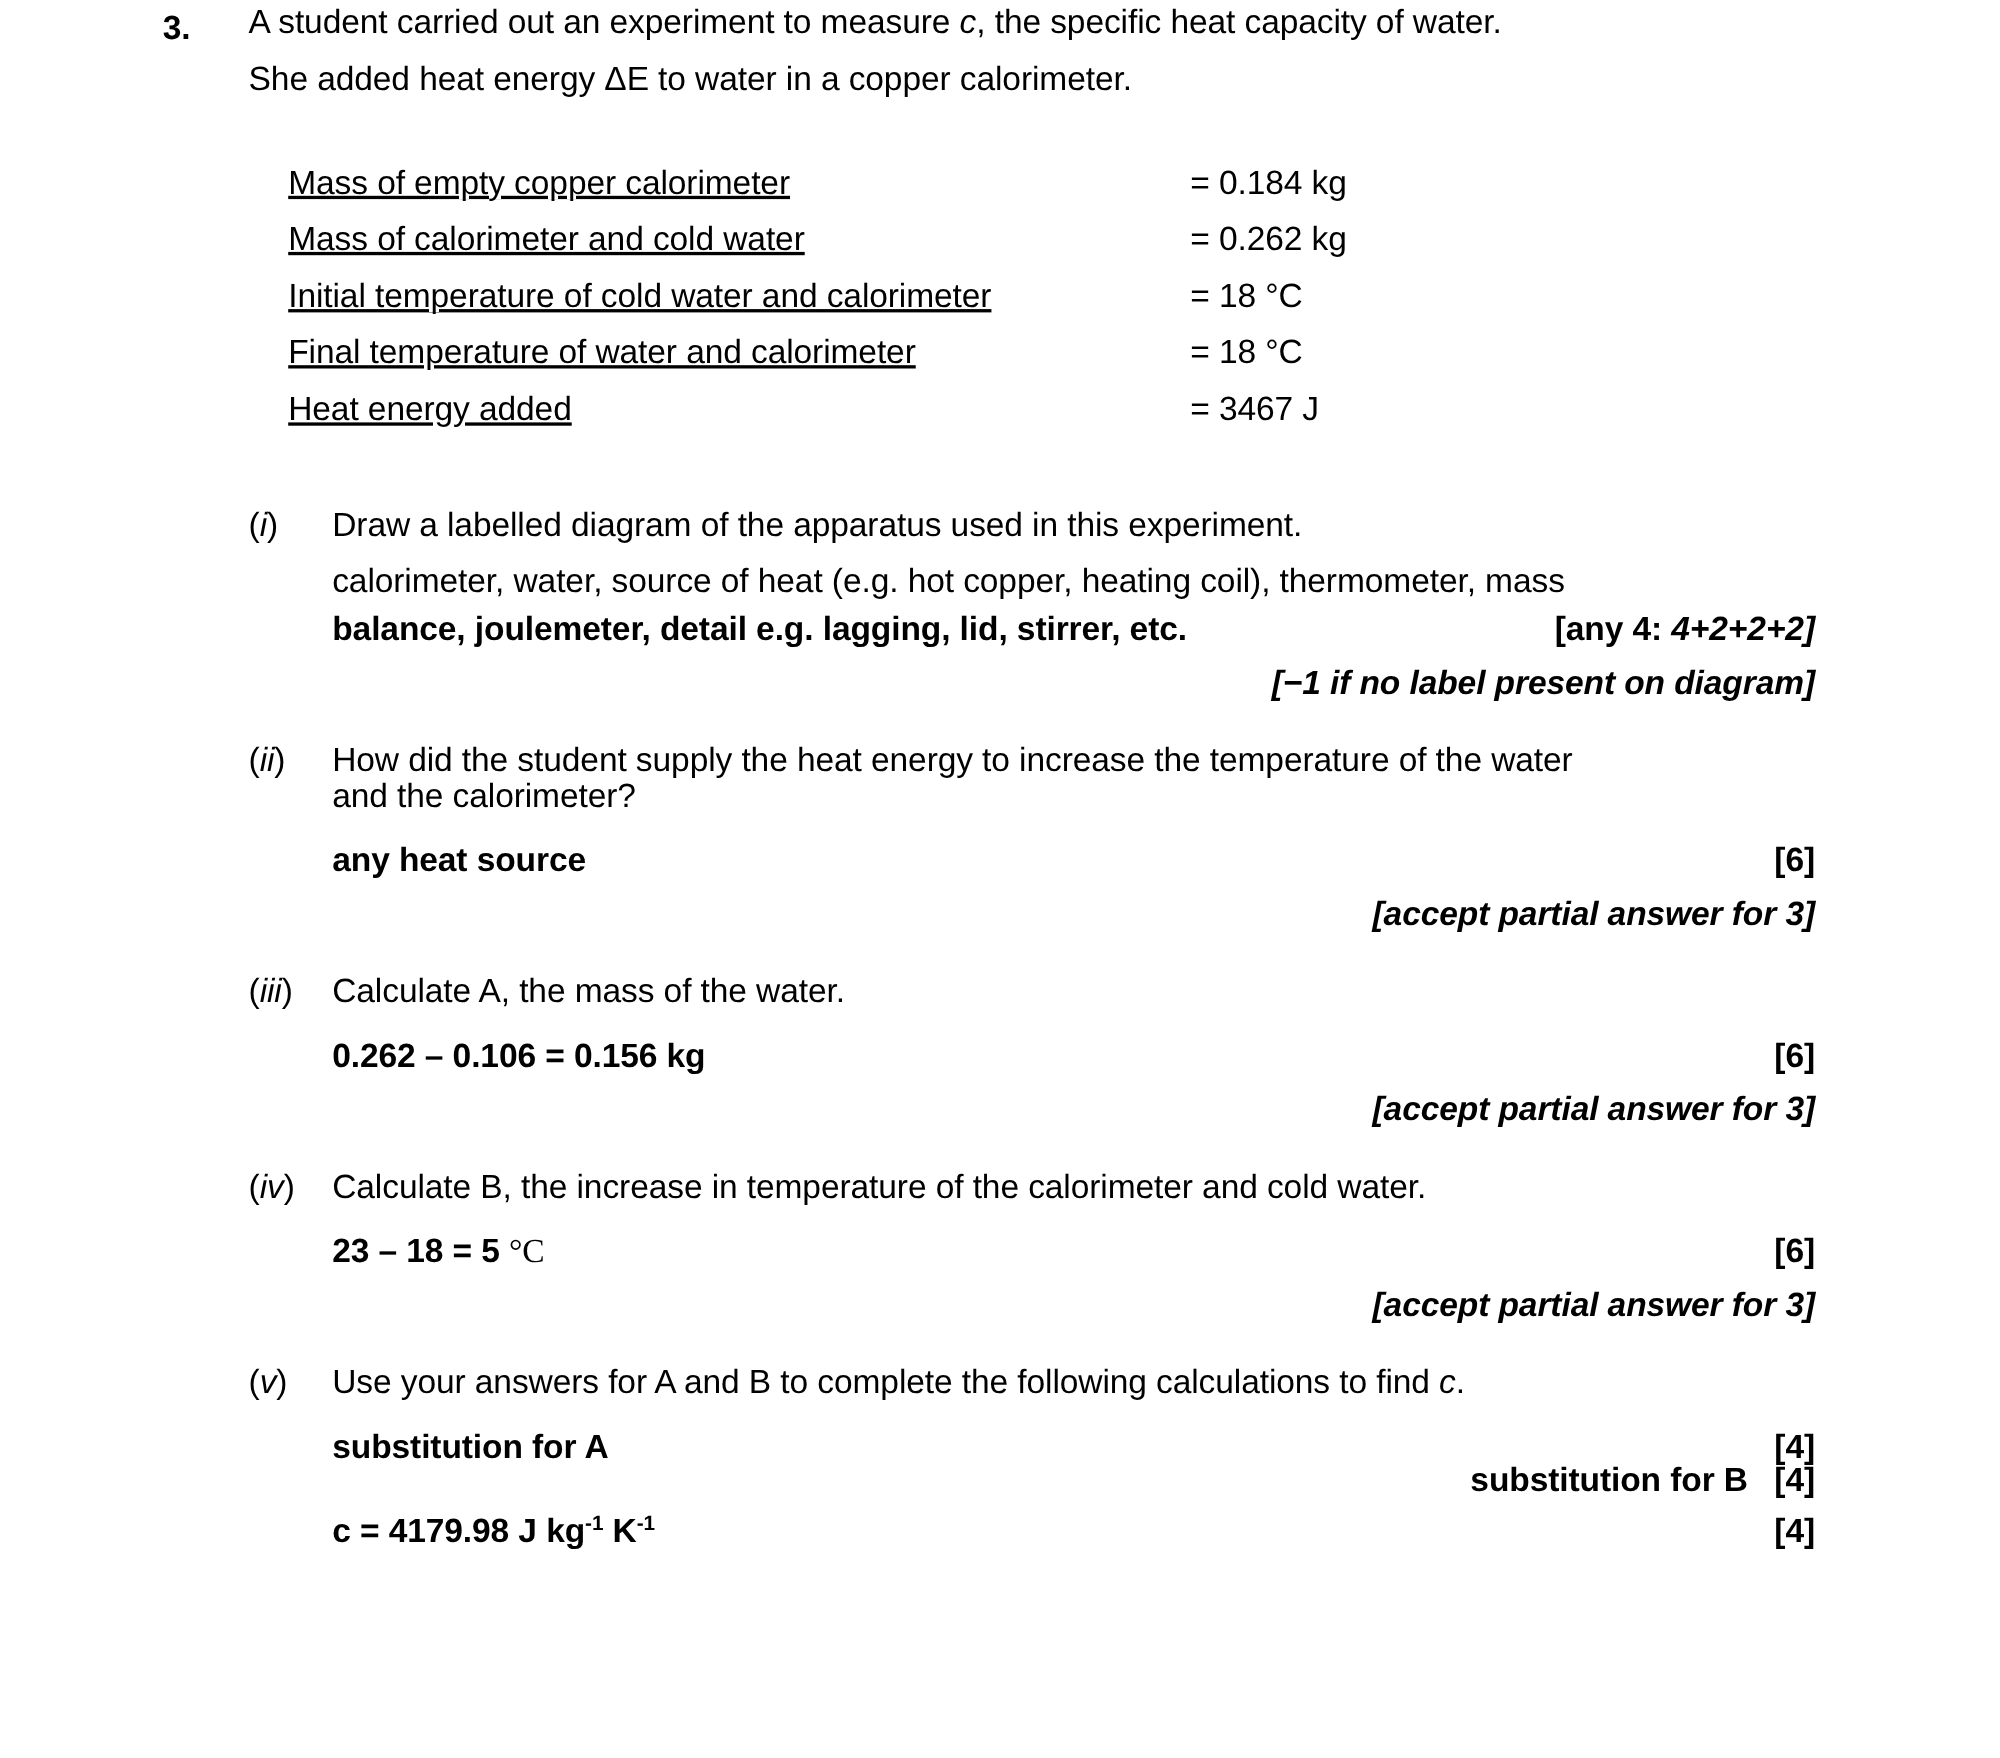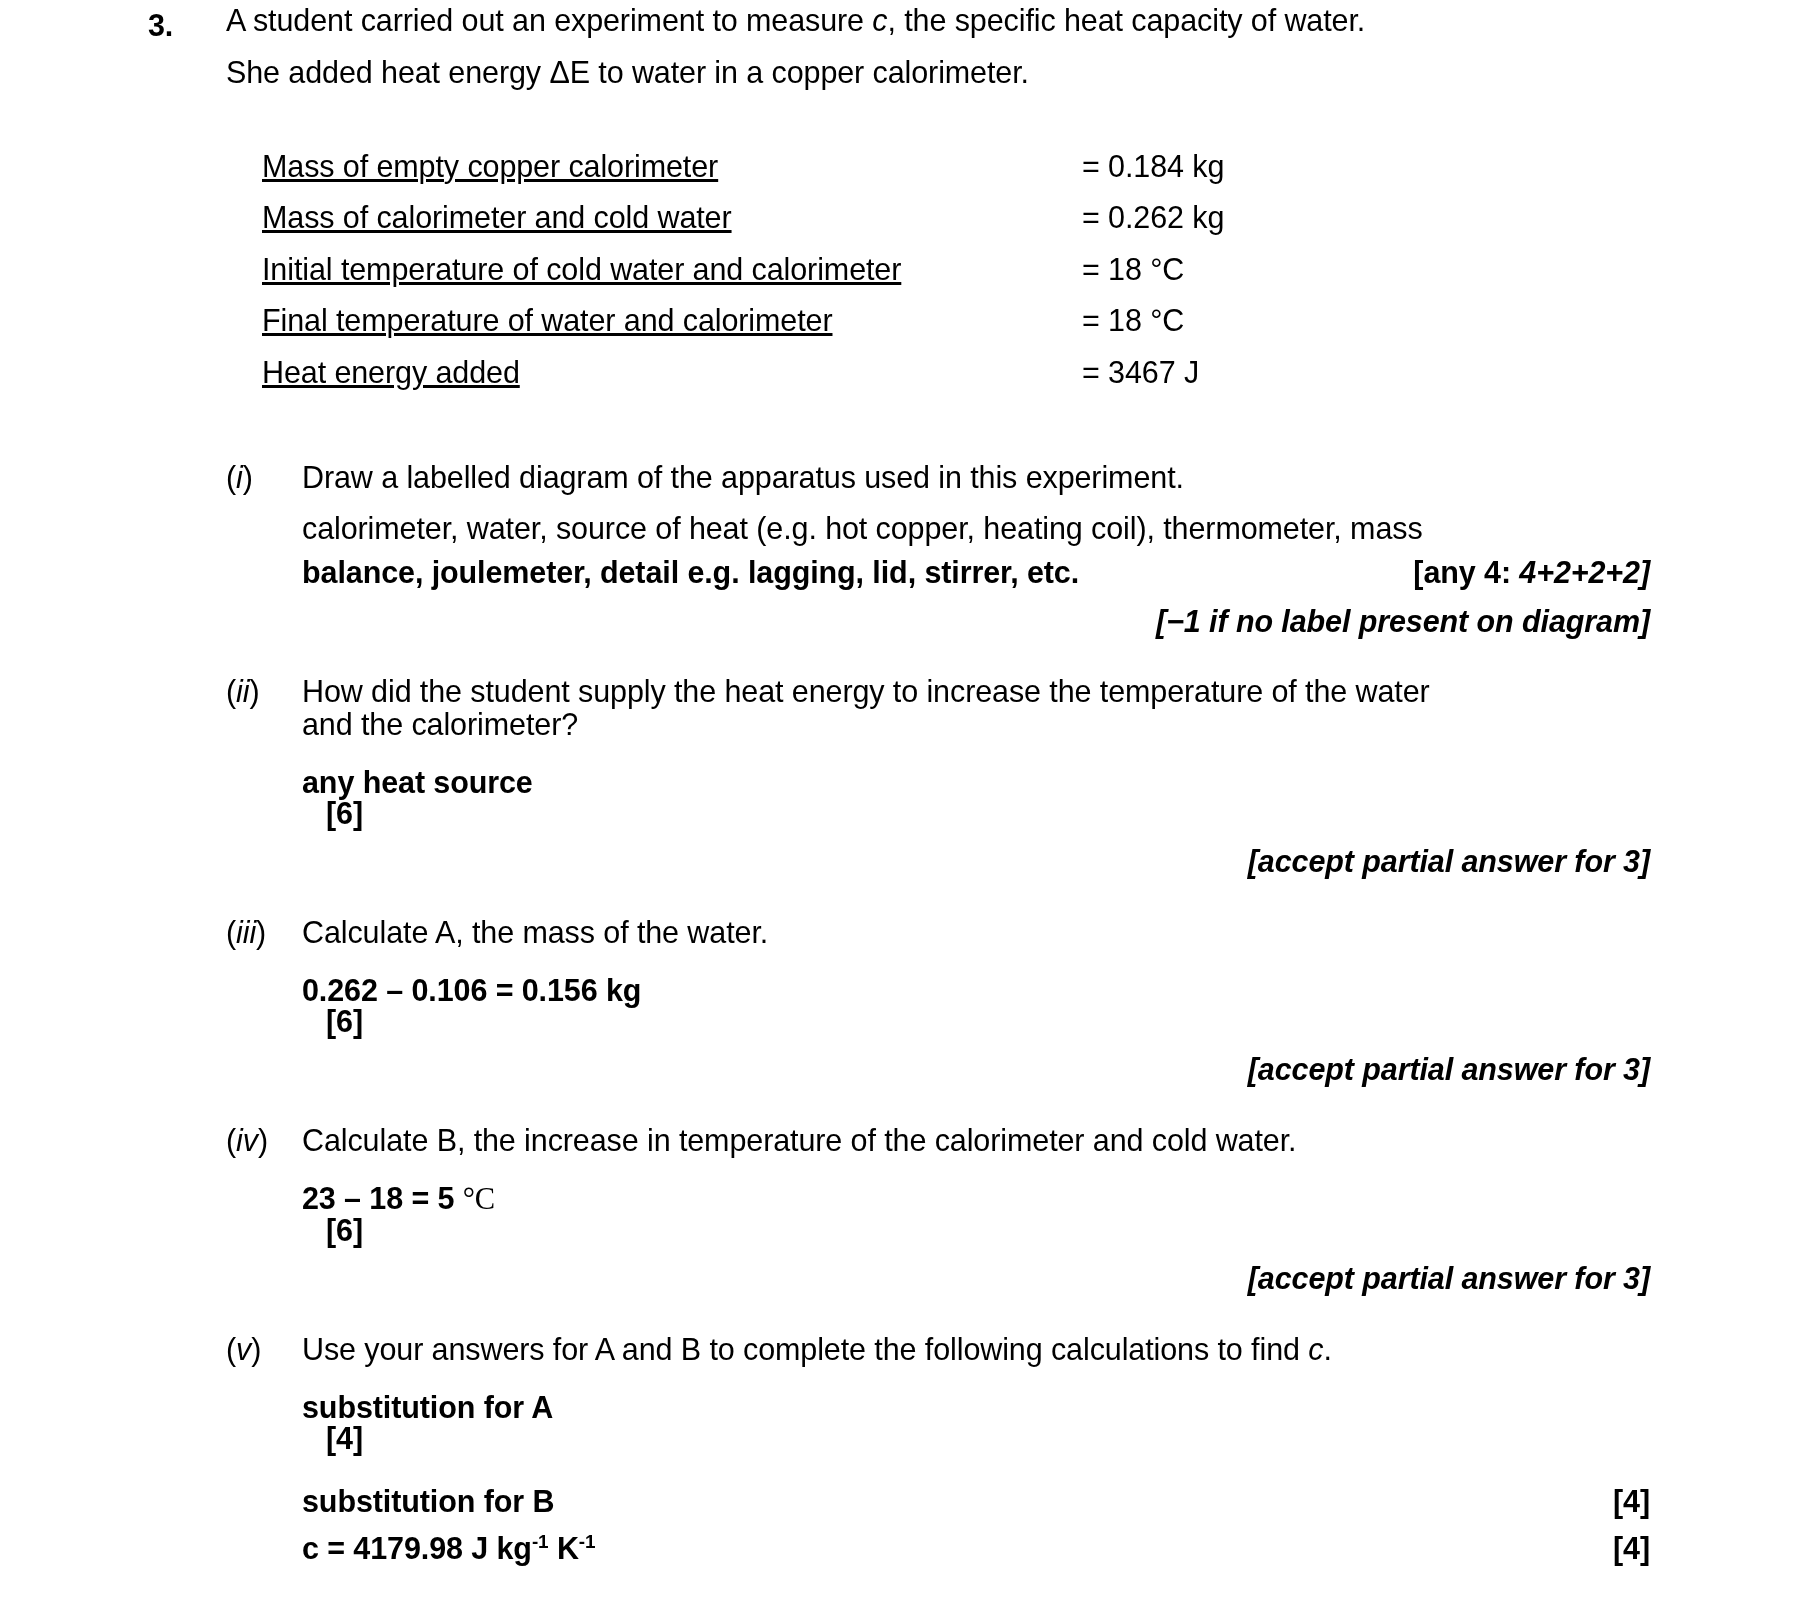--- a/index.html
+++ b/index.html
@@ -104,21 +104,21 @@
     align-items: baseline;
     font-weight: bold;
   }
   .ans-text { flex: 1 1 auto; }
   .ans-mark { flex: 0 0 auto; padding-left: 24px; }
   .note-row {
     text-align: right;
     font-weight: bold;
     font-style: italic;
   }
-  .ans-block { margin-top: 28px; flex-direction: column; }
+  .ans-block { margin-top: 28px; }
   .note-row.sp { margin-top: 18px; }
 
   
   .ans-wrap { position: relative; }
 
   sup {
     font-size: 0.62em;
     vertical-align: super;
     line-height: 0;
   }
@@ -230,21 +230,21 @@
   <div class="part t">
     <div class="part-label"><span class="paren">(</span><span class="ital">v</span><span class="paren">)</span></div>
     <div class="part-body">
       <div class="q-line"><span>Use your answers for </span><span class="bold">A</span><span> and </span><span class="bold">B</span><span> to complete the following calculations to find </span><span class="ital">c</span><span>.</span></div>
 
       <div class="ans-row ans-block">
         <div class="ans-text">substitution for A</div>
         <div class="ans-mark">[4]</div>
       </div>
 
-      <div class="ans-row" style="margin-top:33px;">
+      <div class="ans-row" style="margin-top:0;text-align:right;">
         <div class="ans-text">substitution for B</div>
         <div class="ans-mark">[4]</div>
       </div>
 
       <div class="ans-row" style="margin-top:16px;justify-content:space-between;">
         <div class="ans-text"><span>c = 4179.98 J kg</span><sup>-1</sup><span> K</span><sup>-1</sup></div>
         <div class="ans-mark">[4]</div>
       </div>
     </div>
   </div>

